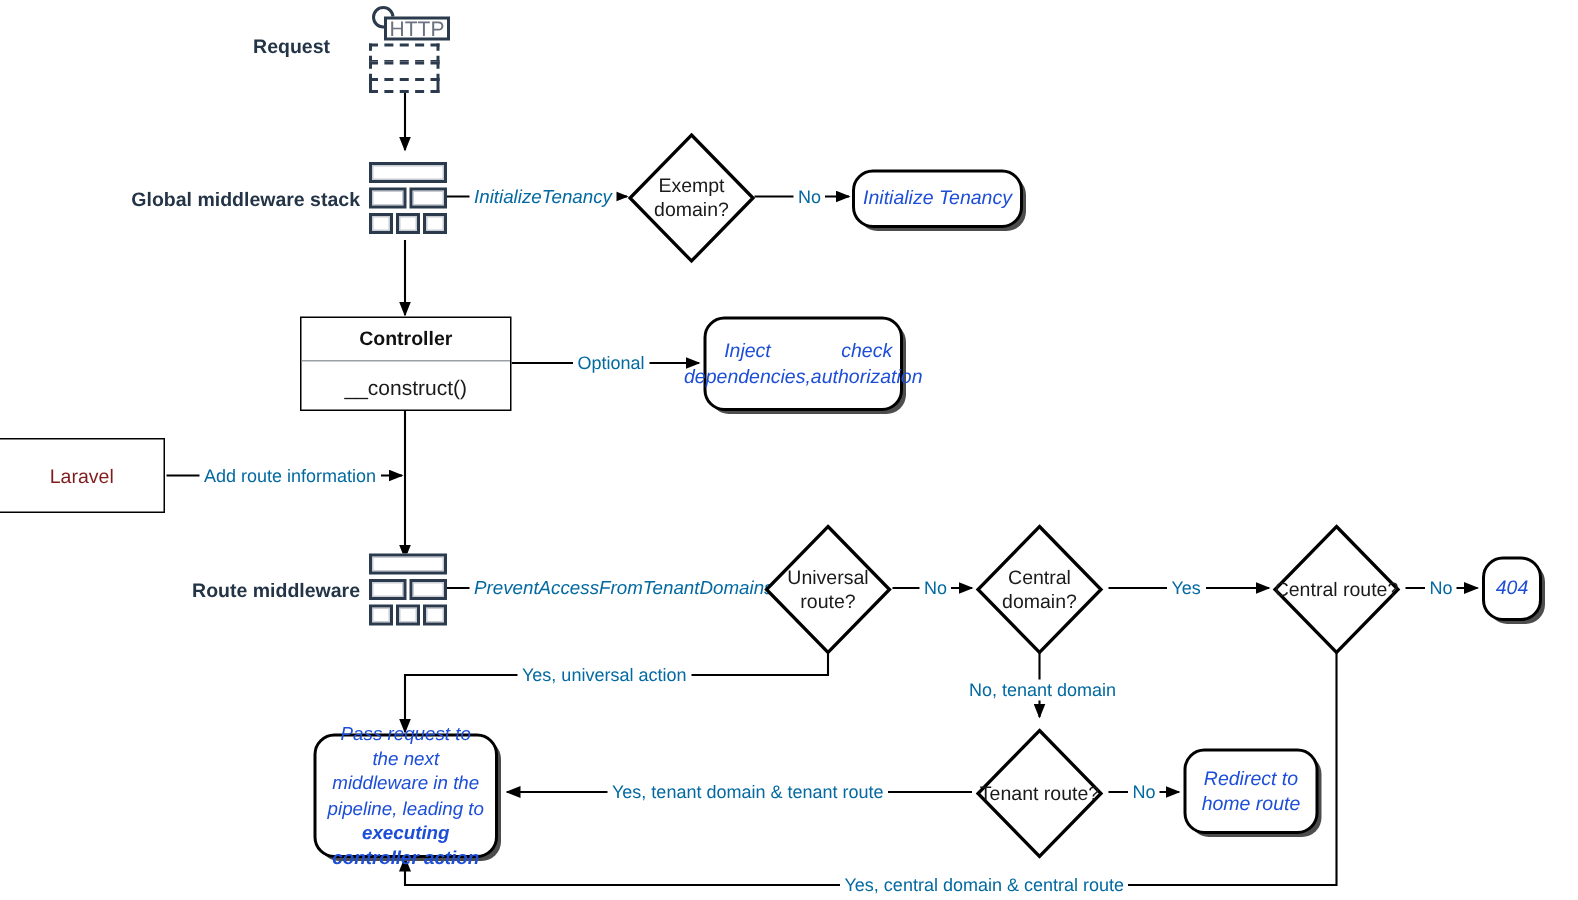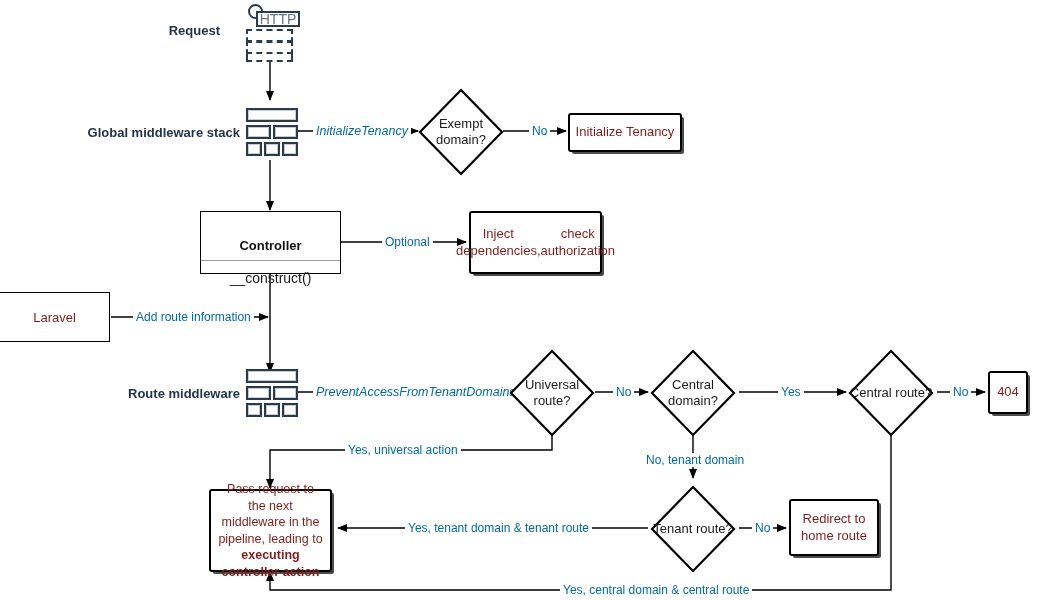--- a/index.html
+++ b/index.html
@@ -6,32 +6,32 @@
   body{width:1052px;height:600px;overflow:hidden;font-family:"Liberation Sans",sans-serif;}
   #canvas{position:relative;width:1052px;height:600px;}
 
   .node{position:absolute;box-sizing:border-box;}
 
   
   .rect{border:1px solid #000;background:#fff;display:flex;align-items:center;justify-content:center;
         font-size:13px;color:#7f1d1d;text-align:center;}
 
   
-  .round{border:2px solid #000;border-radius:3px;background:#fff;display:flex;align-items:center;
-         justify-content:center;text-align:center;font-size:13px;color:#7f1d1d;line-height:1.25;
-         box-shadow:3px 3px 0 -1px #4d4d4d;}
+  .round{border:2px solid #000;border-radius:14px;background:#fff;display:flex;align-items:center;
+         justify-content:center;text-align:center;font-size:13px;color:#1d4ed8;line-height:1.25;
+         box-shadow:3px 3px 0 -1px #4d4d4d;font-style:italic;}
 
   
   .diamond{display:flex;align-items:center;justify-content:center;}
   .diamond svg{position:absolute;left:0;top:0;}
   .diamond .dlabel{position:relative;z-index:2;font-size:13px;color:#1a1a1a;text-align:center;line-height:1.2;}
 
   
   .classbox{border:1px solid #000;background:#fff;}
-  .classbox .hdr{font-weight:bold;font-size:13px;text-align:center;padding:6px 0 7px;border-bottom:1px solid #9aa0a6;color:#111;margin-top:20px;}
+  .classbox .hdr{font-weight:bold;font-size:13px;text-align:center;padding:6px 0 7px;border-bottom:1px solid #9aa0a6;color:#111;}
   .classbox .row{font-size:14px;text-align:center;padding:9px 0;color:#1a1a1a;}
 
   
   .caption{position:absolute;font-weight:bold;font-size:13px;color:#243447;white-space:nowrap;text-align:right;}
 
   
   .elabel{position:absolute;font-size:12px;color:#0369a1;background:#fff;padding:0 3px;white-space:nowrap;}
   .elabel.ital{font-style:italic;font-size:12.5px;}
 
   

